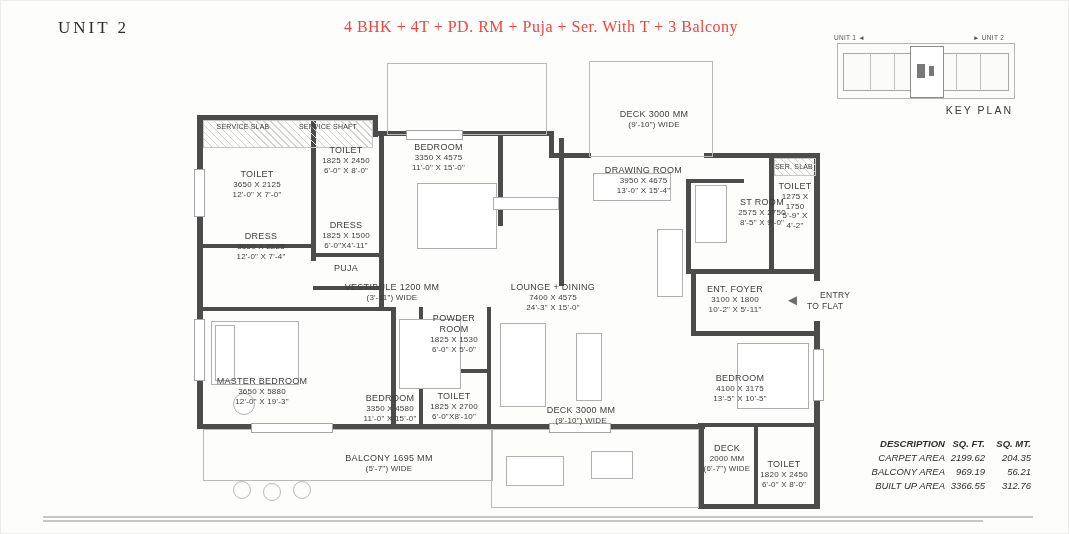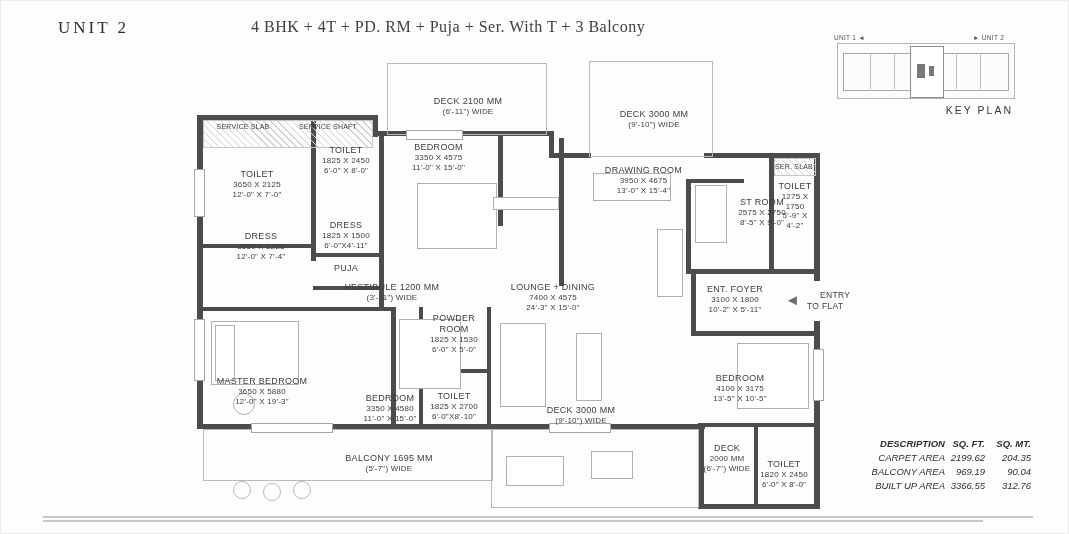--- a/index.html
+++ b/index.html
@@ -1,21 +1,21 @@
 <!DOCTYPE html>
 <html><head>
 <meta charset="utf-8">
 <style>
   html,body{margin:0;padding:0;background:#fff;}
   .page{position:relative;width:1069px;height:534px;background:#fdfdfb;overflow:hidden;
         font-family:"Liberation Sans",sans-serif;color:#3d3d3d;border:1px solid #ececea;box-sizing:border-box;}
   .unit-title{position:absolute;left:57px;top:17px;font-family:"Liberation Serif",serif;
         font-size:17px;letter-spacing:3px;color:#2d2d2d;}
-  .main-title{position:absolute;left:250px;top:17px;width:580px;
-        font-family:"Liberation Serif",serif;font-size:16px;letter-spacing:.5px;color:#404040;}
+  .main-title{position:absolute;left:250px;top:17px;width:580px;text-align:center;
+        font-family:"Liberation Serif",serif;font-size:16px;letter-spacing:.5px;color:#ef4444;}
   .wall{position:absolute;background:#4c4c4c;}
   .deckline{position:absolute;border:1px solid #b9b9b9;}
   .hatch{position:absolute;border:1px solid #c6c6c6;
         background:repeating-linear-gradient(45deg,#d2d2d2 0 1px,transparent 1px 5px);}
   .win{position:absolute;background:#fff;border:1px solid #a5a5a5;}
   .furn{position:absolute;border:1px solid #b0b0b0;background:#fff;}
   .circle{border-radius:50%;}
   .room{position:absolute;text-align:center;line-height:1.22;}
   .rname{display:block;font-size:9px;letter-spacing:.3px;}
   .rdim{display:block;font-size:8px;letter-spacing:.2px;}
@@ -156,24 +156,20 @@
     <span class="rdim">6'-0"X4'-11"</span>
   </div>
   <div class="room" style="left:315px;top:262px;width:60px;">
     <span class="rname">PUJA</span>
   </div>
   <div class="room" style="left:385px;top:141px;width:105px;">
     <span class="rname">BEDROOM</span>
     <span class="rdim">3350 X 4575</span>
     <span class="rdim">11'-0" X 15'-0"</span>
   </div>
-  <div class="room" style="left:388px;top:95px;width:158px;">
-    <span class="rname">DECK 2100 MM</span>
-    <span class="rdim">(6'-11") WIDE</span>
-  </div>
   <div class="room" style="left:598px;top:108px;width:110px;">
     <span class="rname">DECK 3000 MM</span>
     <span class="rdim">(9'-10") WIDE</span>
   </div>
   <div class="room" style="left:590px;top:164px;width:105px;">
     <span class="rname">DRAWING ROOM</span>
     <span class="rdim">3950 X 4675</span>
     <span class="rdim">13'-0" X 15'-4"</span>
   </div>
   <div class="room" style="left:714px;top:196px;width:54px;margin-left:20px;">
@@ -260,21 +256,21 @@
       <span class="at-cell">SQ. MT.</span>
     </div>
     <div class="at-row">
       <span class="at-cell">CARPET AREA</span>
       <span class="at-cell">2199.62</span>
       <span class="at-cell">204.35</span>
     </div>
     <div class="at-row">
       <span class="at-cell">BALCONY AREA</span>
       <span class="at-cell">969.19</span>
-      <span class="at-cell">90.04</span>
+      <span class="at-cell">56.21</span>
     </div>
     <div class="at-row">
       <span class="at-cell">BUILT UP AREA</span>
       <span class="at-cell">3366.55</span>
       <span class="at-cell">312.76</span>
     </div>
   </div>
 
   <div class="fineprint" style="left:42px;top:515px;width:990px;"></div>
   <div class="fineprint" style="left:42px;top:519px;width:940px;"></div>

